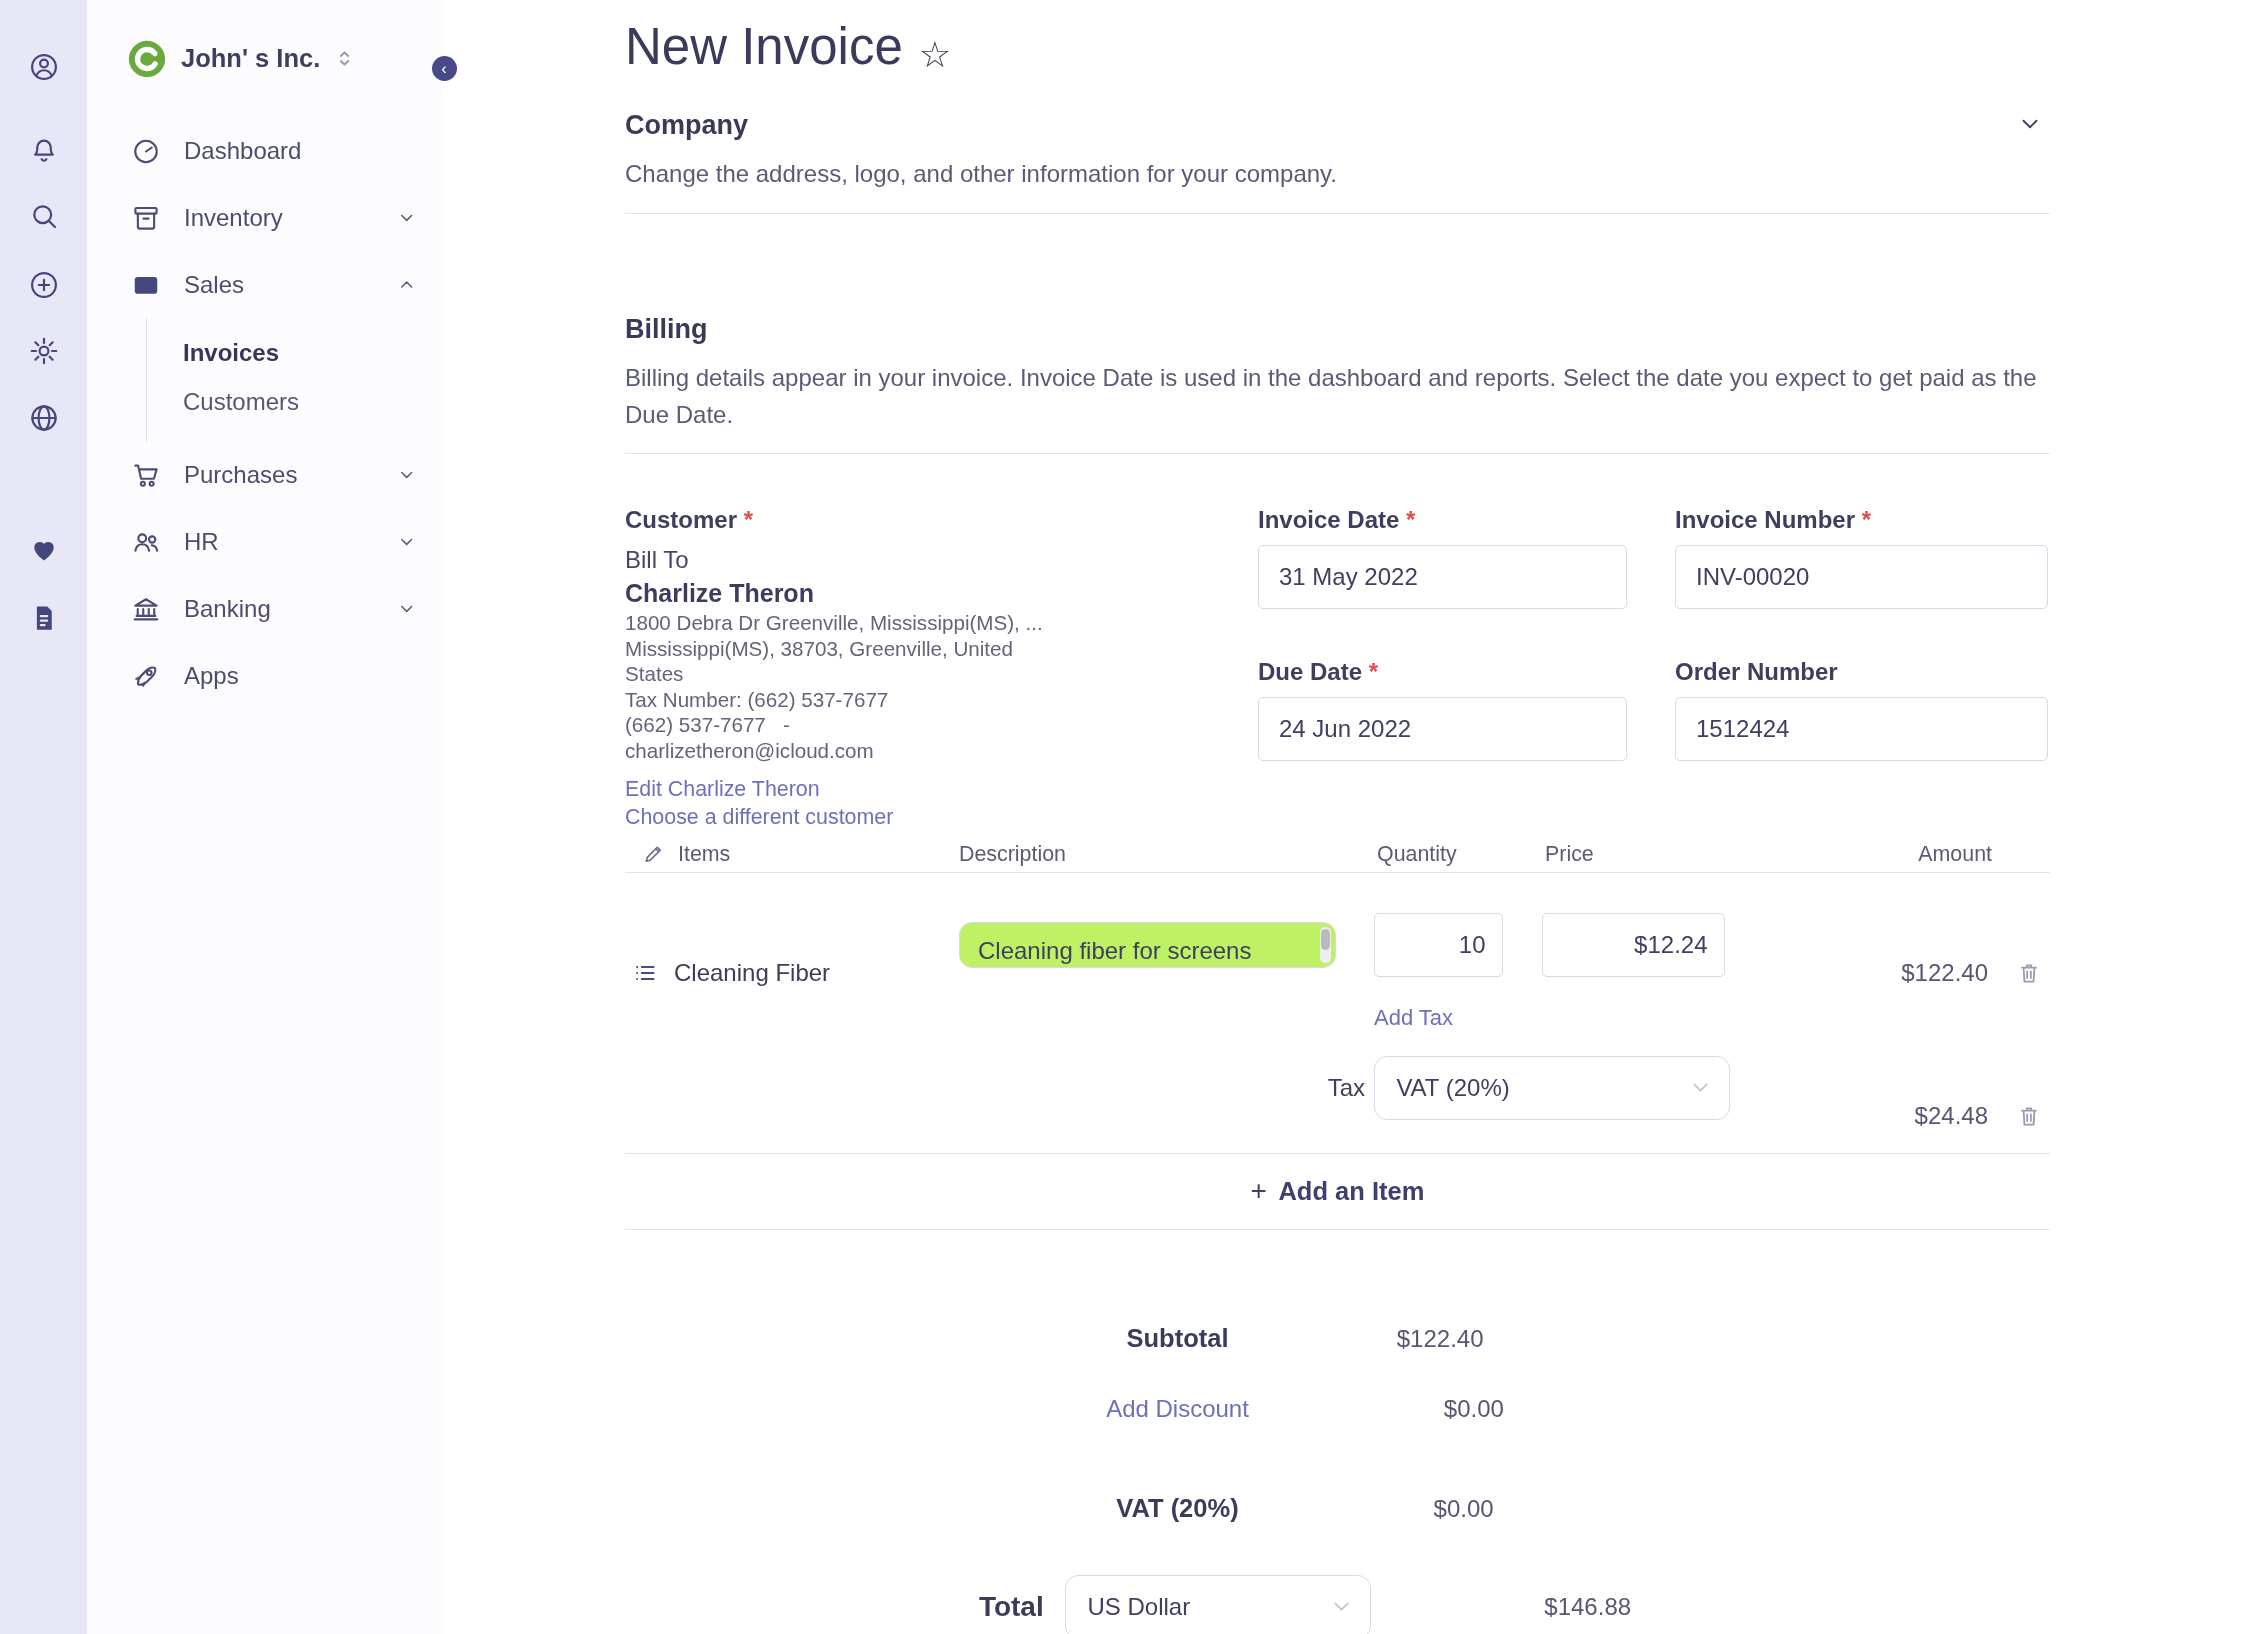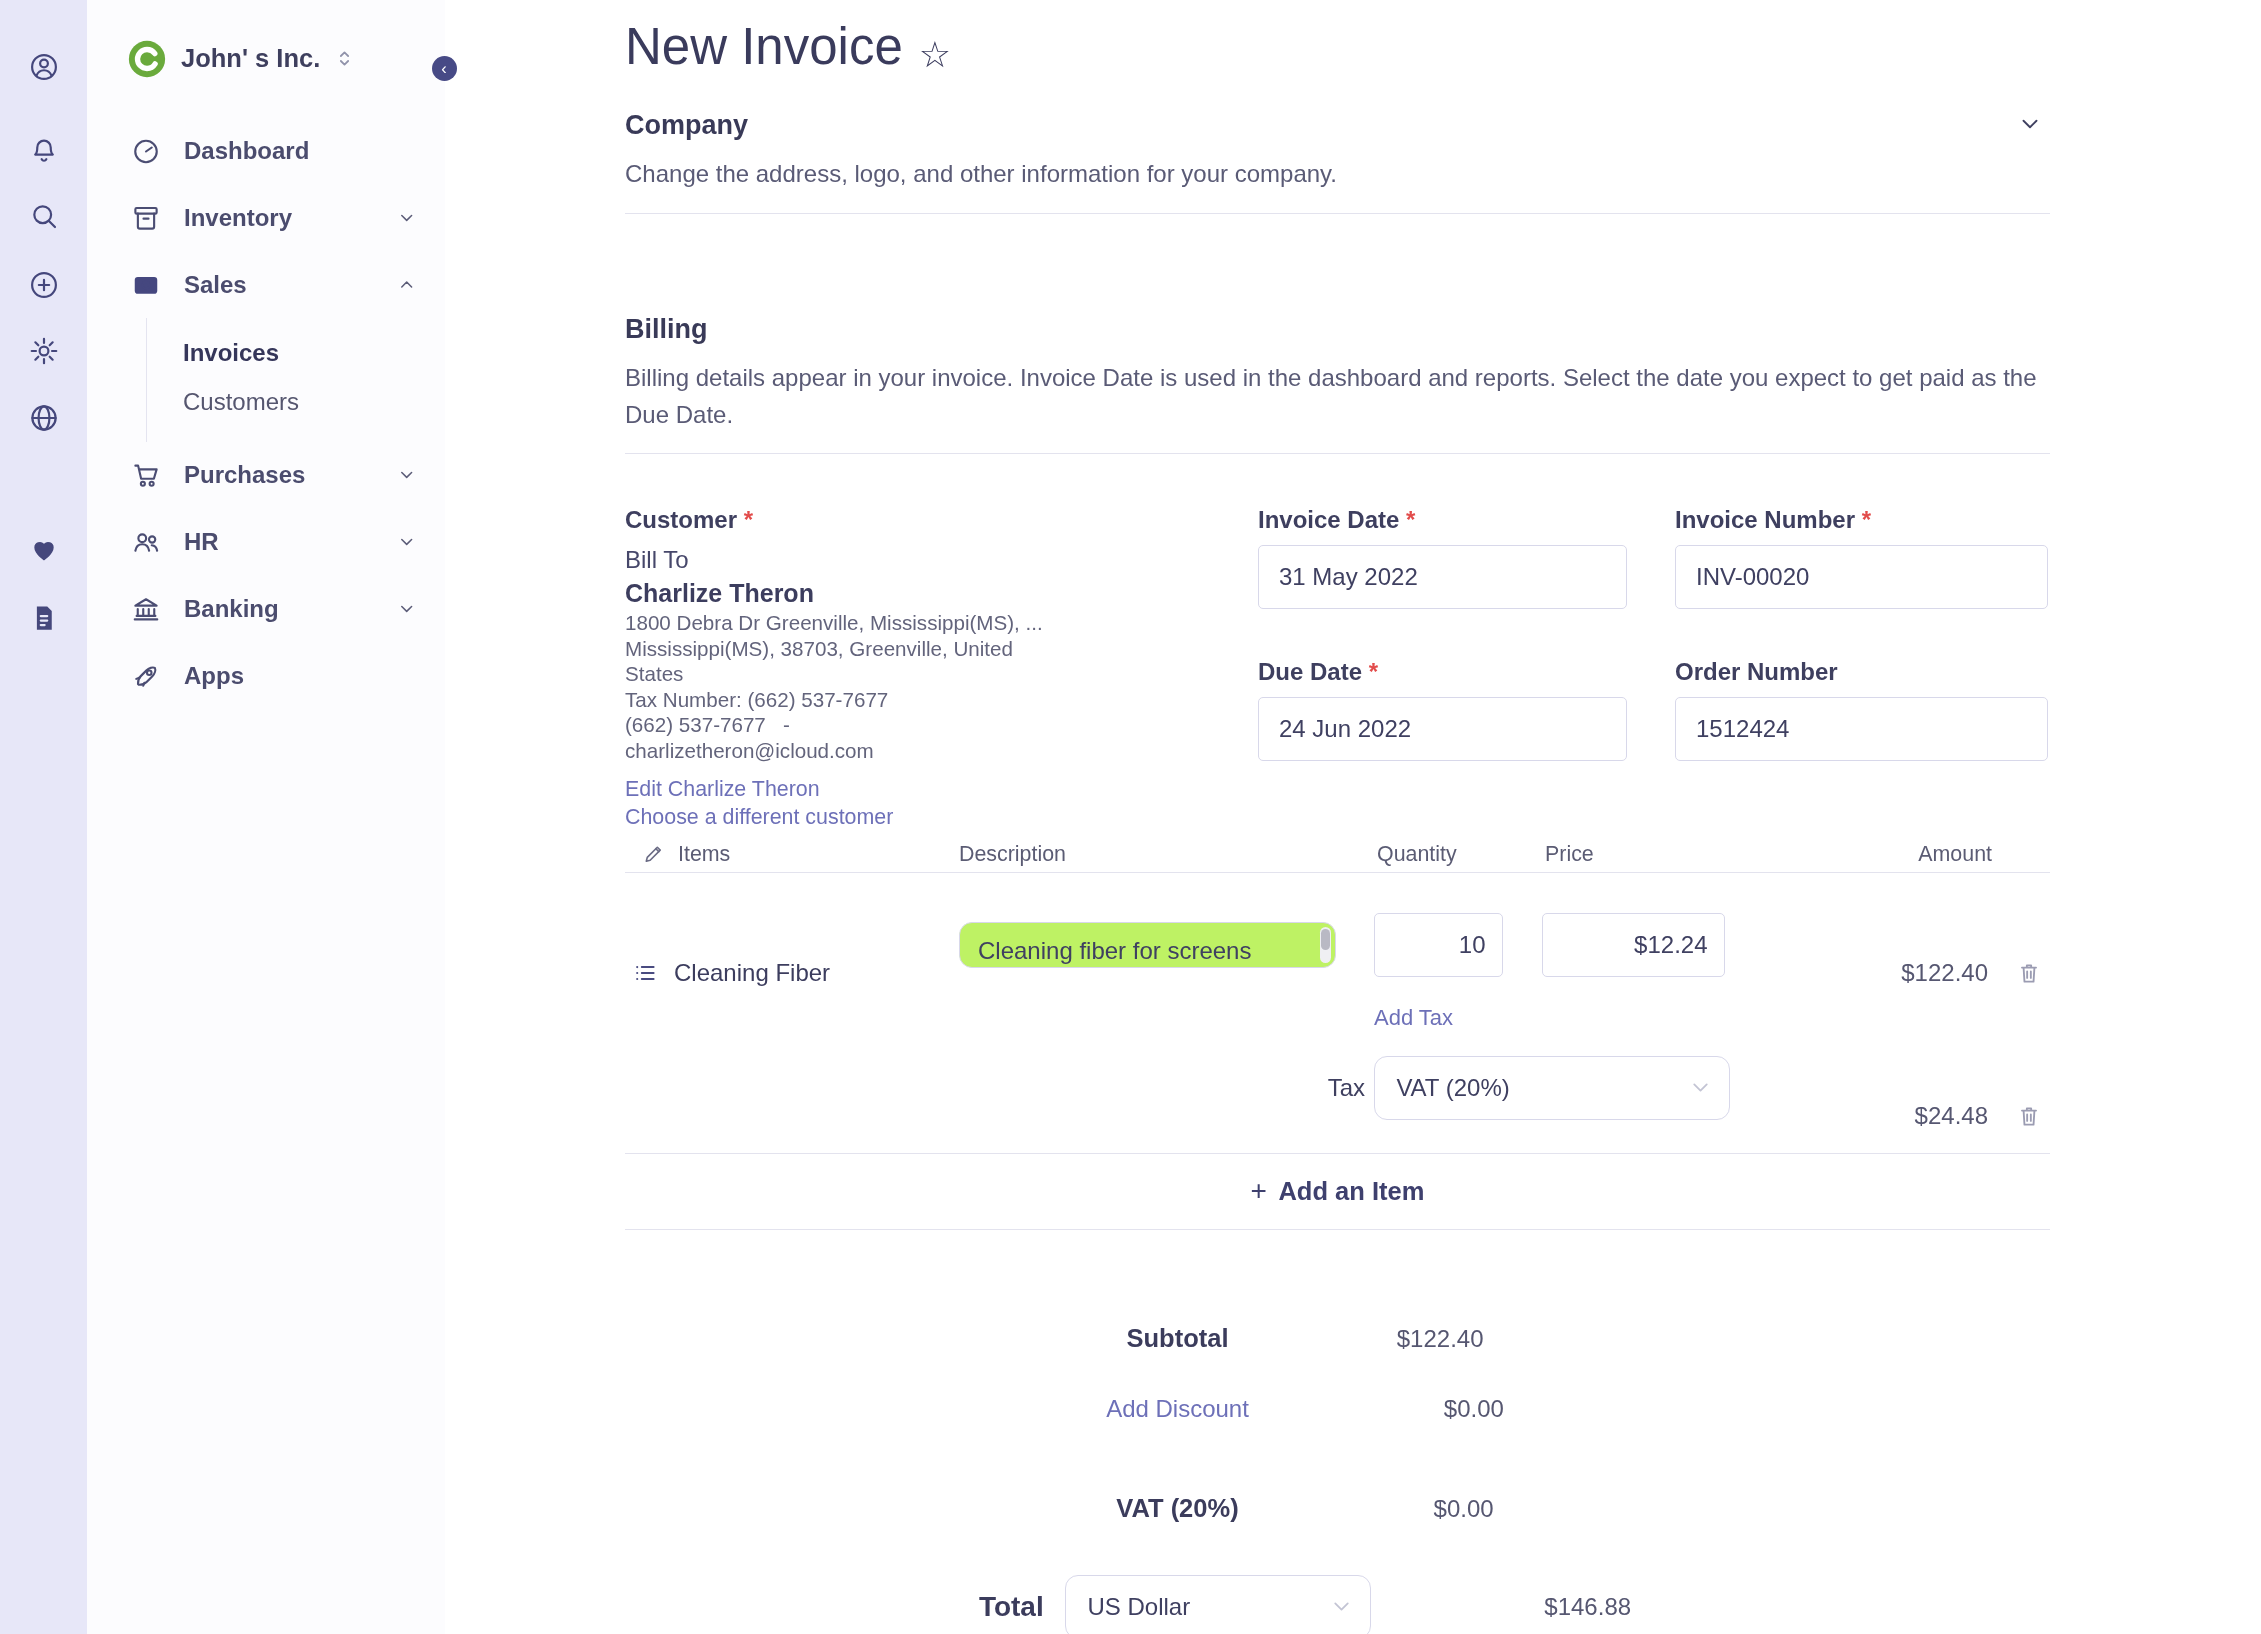--- a/index.html
+++ b/index.html
@@ -20,21 +20,21 @@
   .sb-header { height:117px; display:flex; align-items:center; padding-left:41px; position:relative; }
   .logo { width:38px; height:38px; flex:none; }
   .company-name { font-size:25.5px; font-weight:700; color:#3e3f5e; margin-left:15px; }
   .switch-ic { width:25px; height:25px; color:#9193ab; margin-left:11.5px; }
   .switch-ic svg { width:25px; height:25px; }
   .collapse-btn { position:absolute; right:-11.5px; top:56px; width:25px; height:25px; border-radius:50%;
     background:#474a86; color:#fff; display:flex; align-items:center; justify-content:center; font-size:16.5px; z-index:5; }
   .mi { height:67px; display:flex; align-items:center; padding-left:44px; cursor:pointer; }
   .mi .ic { width:30px; height:30px; margin-right:23px; flex:none; color:#4b4d73; }
   .mi .ic svg { width:30px; height:30px; display:block; }
-  .mi .lbl { font-size:24px; font-weight:700; color:#4b4c6e; }
+  .mi .lbl { font-size:24px; font-weight:400; color:#4b4c6e; }
   .mi .chev { margin-left:auto; margin-right:28px; color:#5b5c78; width:21.4px; height:21.4px; }
   .mi .chev svg { width:21.4px; height:21.4px; }
   .submenu { margin-left:59px; border-left:1.6px solid #e4e4f0; padding:10px 0 15.6px 36px; display:flex; flex-direction:column; }
   .smi { height:49px; display:flex; align-items:center; font-size:24px; color:#55566f; cursor:pointer; }
   .smi.active { color:#35365a; font-weight:700; }
 
   
   .main { flex:1; height:100%; padding:0 211px 0 180px; overflow:hidden; }
   .title-row { margin-top:17px; display:flex; align-items:flex-end; gap:16px; height:59px; }
   .page-title { font-size:51px; font-weight:500; color:#3a3b5c; }

